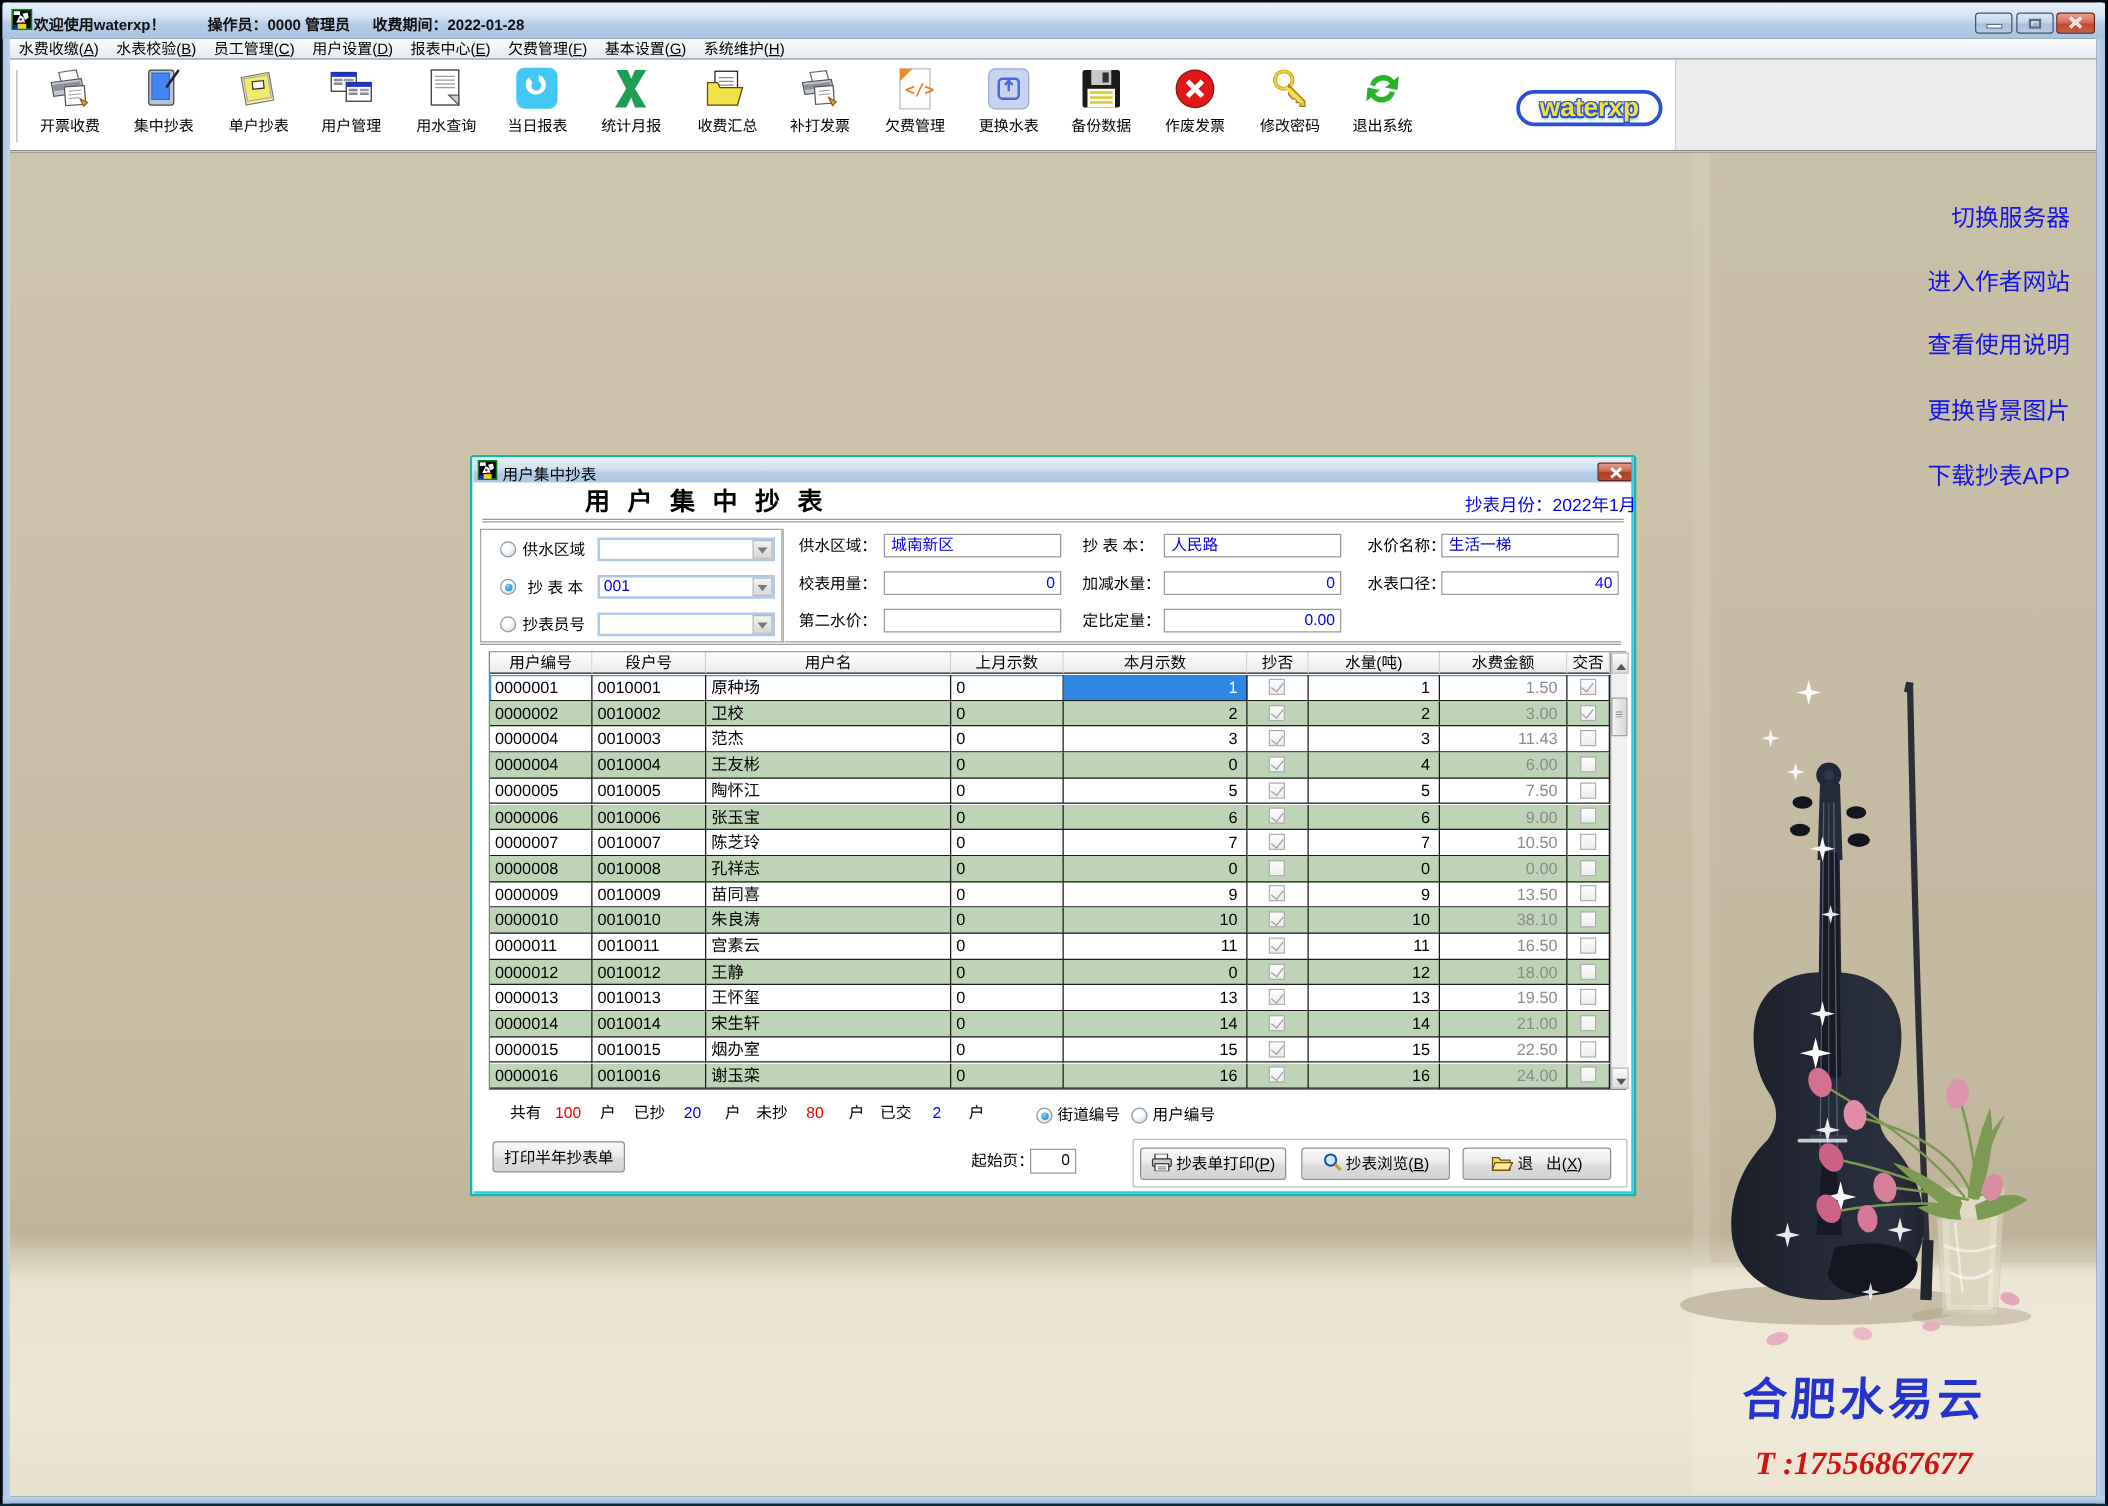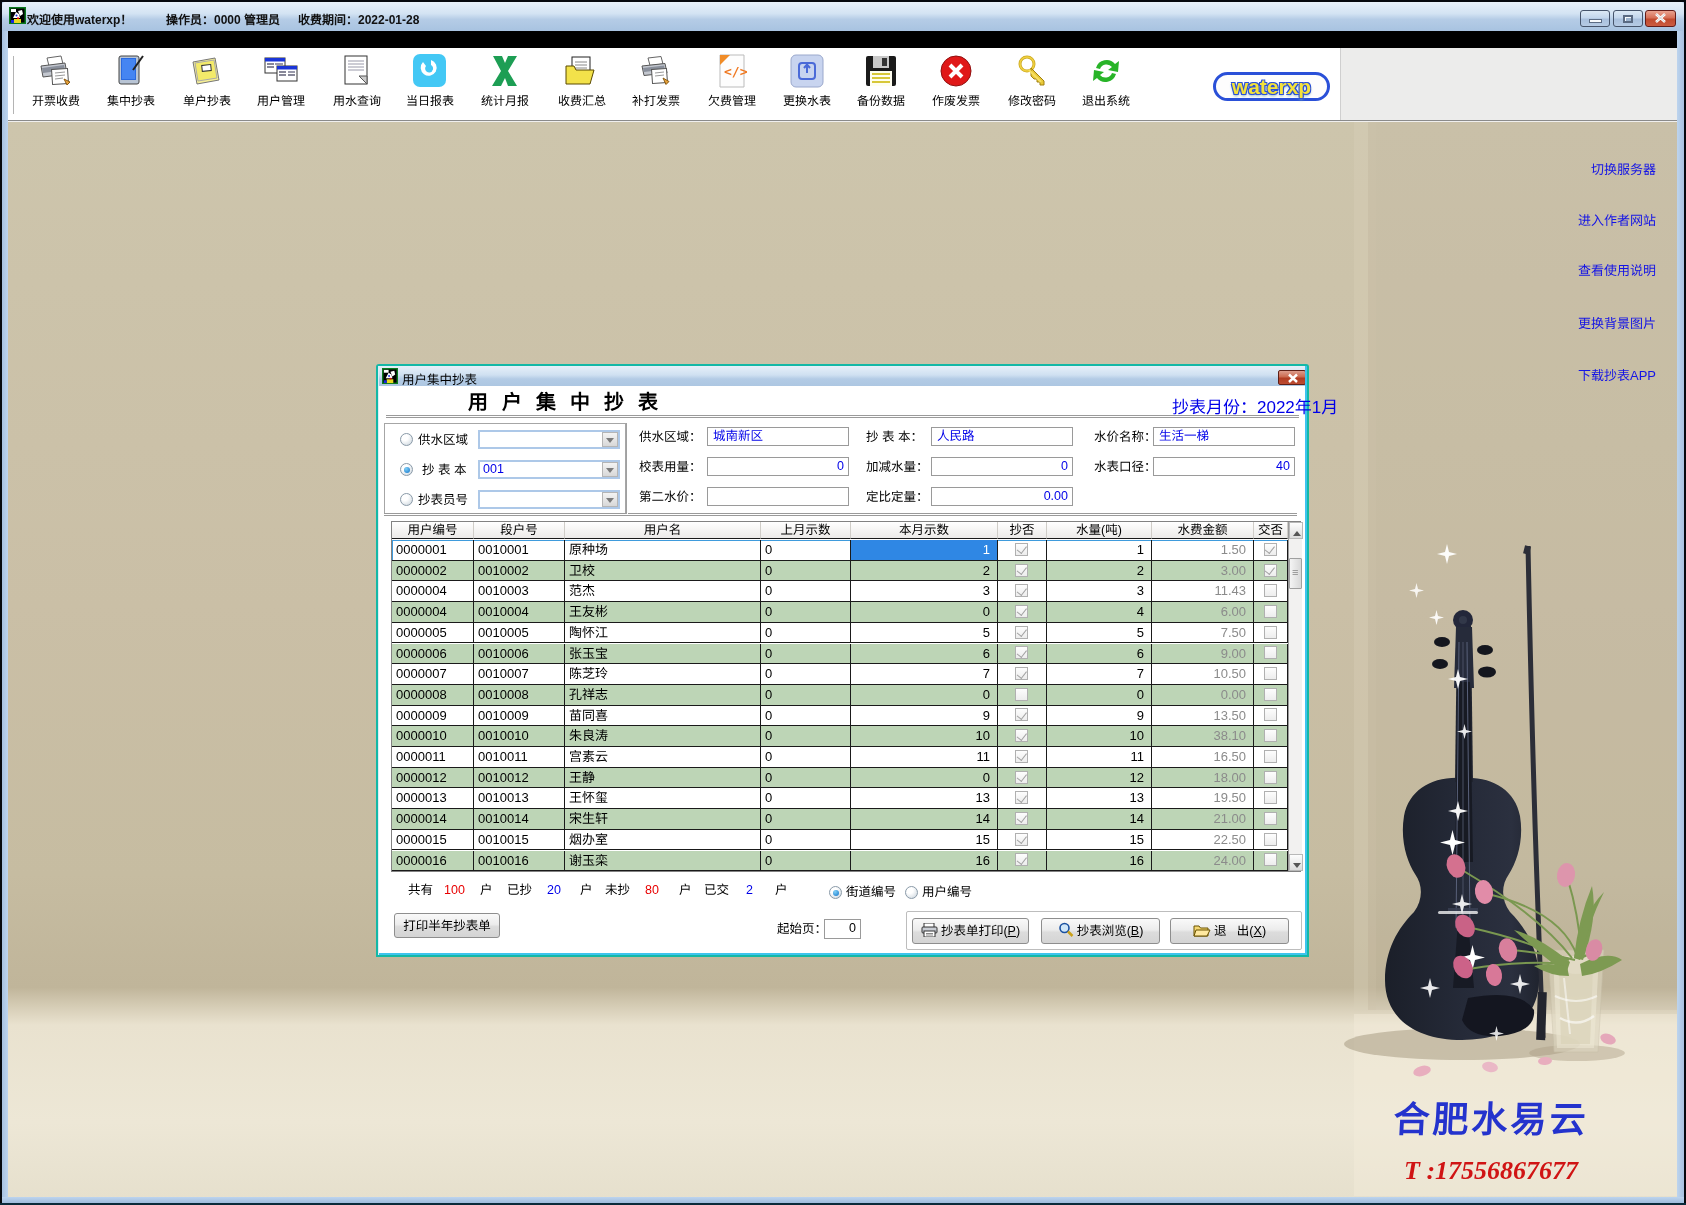--- a/index.html
+++ b/index.html
@@ -41,36 +41,36 @@
   #toolbar .tbtn .lbl { font-size:12px; color:#000; margin-top:3px; }
   #toolbarline { position:absolute; left:8px; top:121px; width:1669px; height:1px; background:#f0efee; }
 
   #logo { position:absolute; left:1205px; top:24px; width:117px; height:29px; border:3px solid #2a50d8; border-radius:15px;
      background:#fdfdfd; color:#f4e23a; font-weight:bold; font-size:21px; text-align:center; line-height:24px;
      text-shadow:-1px -1px 0 #2a50d8, 1px -1px 0 #2a50d8, -1px 1px 0 #2a50d8, 1px 1px 0 #2a50d8, 0 2px 3px #7ab; letter-spacing:0px; }
 
   
   #desktop { left:8px; top:122px; width:1669px; height:1075px; overflow:hidden;
     background:linear-gradient(#cdc5ac 0%, #cabfa6 45%, #c6bca1 70%, #c0b59a 80.5%, #d6cdb6 82.3%, #e9e2cf 84%, #ede7d6 93%, #e6e0cd 100%); }
-  .navlink { position:absolute; color:#1414e6; font-size:13px; white-space:nowrap; }
+  .navlink { position:absolute; color:#1414e6; font-size:19px; white-space:nowrap; }
 
   
   #dialog { left:376px; top:364px; width:933px; height:593px; background:#14b8a6; border-radius:3px 3px 0 0; }
   #dlginner { position:absolute; left:2px; top:2px; width:929px; height:589px; background:#fff; }
   #accR { position:absolute; left:927px; top:0; width:2px; height:589px; background:#3ec3ee; }
   #accB { position:absolute; left:0; top:587px; width:929px; height:2px; background:#3ec3ee; }
   #accL { position:absolute; left:0; top:0; width:1px; height:589px; background:#dcedf8; }
   #dlgtitle { position:absolute; left:0; top:0; width:929px; height:20px;
     background:linear-gradient(#e7f0f9 0%, #cfe0f1 45%, #b3cbe5 65%, #adc7e2 100%); }
   #dlgtitle .t { position:absolute; left:24px; top:3px; font-size:12.5px; color:#000; }
   #dlgclose { position:absolute; left:900px; top:4px; width:28px; height:15px; border:1px solid #5e1f16; border-radius:2px;
     background:linear-gradient(#dd9c8c 0%, #cc6a50 45%, #b23c22 55%, #bd4c32 100%); }
 
   #dlgheading { position:absolute; left:0px; top:26px; width:384px; text-align:center; font-size:20px; font-weight:bold; color:#000; letter-spacing:14px; line-height:20px; }
-  #dlgmonth { position:absolute; left:794px; top:27px; width:136px; font-size:17px; color:#0000e8; white-space:nowrap; }
+  #dlgmonth { position:absolute; left:794px; top:27px; width:136px; font-size:14px; color:#0000e8; white-space:nowrap; }
   .sepline { position:absolute; left:8px; width:913px; height:3px; border-top:1px solid #9a9a9a; border-bottom:1px solid #9a9a9a; background:#fff; }
 
   
   #grpleft { position:absolute; left:6px; top:57px; width:242px; height:92px; border:1px solid #a6a6a6; box-shadow:1px 1px 0 #fff, inset 1px 1px 0 #fff; }
   .radio { position:absolute; width:13px; height:13px; border-radius:50%; border:1px solid #8a9aa8; background:radial-gradient(circle at 35% 30%, #fff 30%, #dfe5ea 70%, #c0ccd6 100%); }
   .radio.sel:after { content:""; position:absolute; left:3px; top:3px; width:6px; height:6px; border-radius:50%; background:radial-gradient(circle at 35% 30%, #7fd0f8, #1273c8); }
   .flabel { position:absolute; font-size:12.5px; color:#000; white-space:nowrap; line-height:16px; }
   .combo { position:absolute; width:142px; height:19px; border:2px solid #adc8e8; background:#fff; font-size:12.5px; color:#0000e8; padding-left:3px; line-height:15px; }
   .combo .drop { position:absolute; right:0px; top:0px; width:16px; height:15px; background:linear-gradient(#f3f3f3,#d8d8d8); border:1px solid #b5b5b5; }
   .combo .drop:after { content:""; position:absolute; left:3px; top:5px; border:4px solid transparent; border-top:5px solid #7a7a7a; }
@@ -140,20 +140,21 @@
     <div id="btnmax" class="winbtn">
         <i></i>
       </div>
     <div id="btnclose" class="winbtn">
         <svg width="29" height="15" viewBox="0 0 29 15" style="position:absolute;left:0;top:0;">
           <path d="M10 3 L19 11 M19 3 L10 11" stroke="#fff" stroke-width="2.6"></path>
           <path d="M10 3 L19 11 M19 3 L10 11" stroke="#3a3f4a" stroke-width="0.6" opacity="0.4"></path>
         </svg>
       </div>
   </div>
+  <div id="menubar" class="abs"><span>水费收缴(<u>A</u>)</span><span>水表校验(<u>B</u>)</span><span>员工管理(<u>C</u>)</span><span>用户设置(<u>D</u>)</span><span>报表中心(<u>E</u>)</span><span>欠费管理(<u>F</u>)</span><span>基本设置(<u>G</u>)</span><span>系统维护(<u>H</u>)</span></div>
   <div id="toolbar" class="abs">
     <div id="toolbarwhite"></div>
     <div id="grip"></div>
 
     <div class="tbtn" style="left:12px;">
         <svg width="38" height="34" viewBox="0 0 38 34">
           <path d="M10 4 L24 2 L26 10 L12 12 Z" fill="#fff" stroke="#666"></path>
           <path d="M4 12 L28 9 L30 20 L6 23 Z" fill="#c3c7cf" stroke="#555"></path>
           <path d="M5 14 L27 11 L28 16 L6 19 Z" fill="#8a909c"></path>
           <rect x="15" y="15" width="16" height="15" fill="#fff" stroke="#555" transform="rotate(-4 23 22)"></rect>

